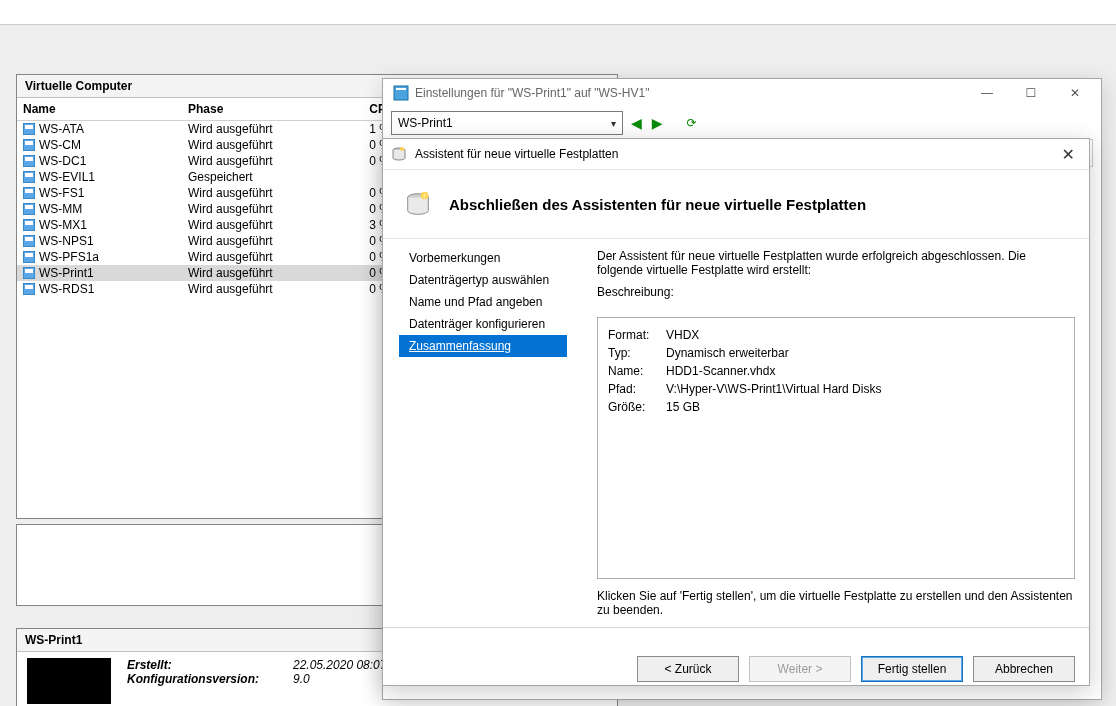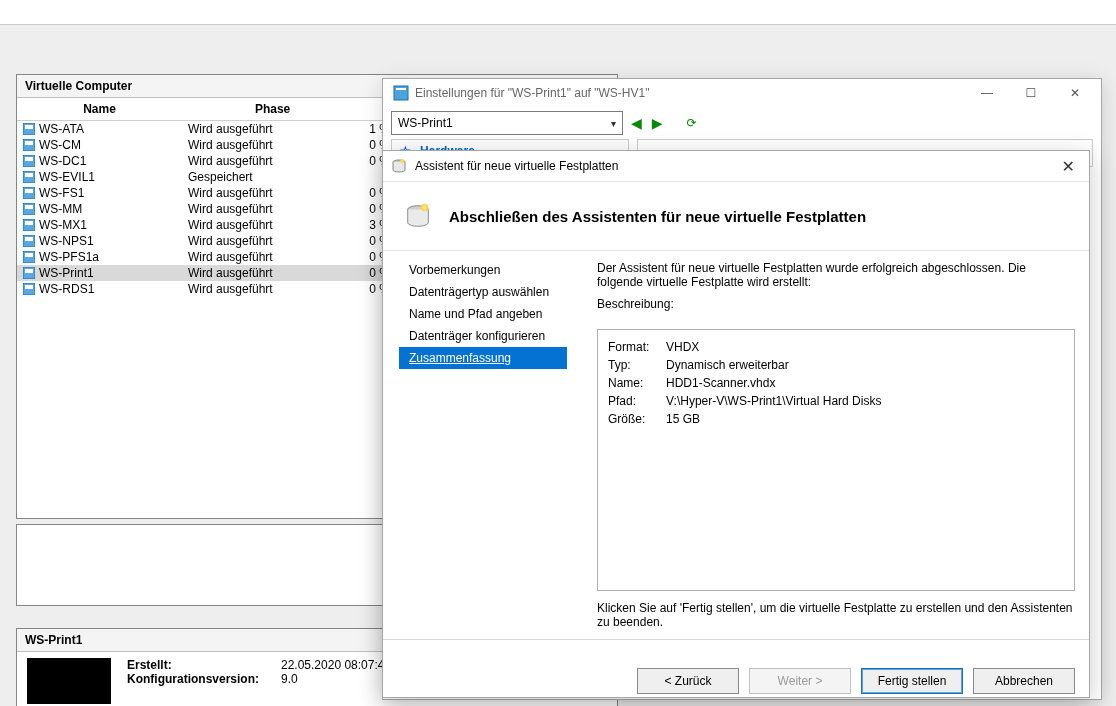--- a/index.html
+++ b/index.html
@@ -37,21 +37,21 @@
     font-weight: bold;
     padding: 4px 8px;
     border-bottom: 1px solid #c0c0c0;
     background: #f4f4f4;
   }
   .hv-table {
     width: 100%;
     border-collapse: collapse;
   }
   .hv-table th {
-    text-align: center;
+    text-align: left;
     font-weight: 600;
     padding: 4px 6px;
     border-bottom: 1px solid #d0d0d0;
     background: #fff;
   }
   .hv-table td {
     padding: 1px 6px;
     white-space: nowrap;
   }
   .hv-row.selected td {
@@ -93,21 +93,21 @@
   .details .hv-panel-header { font-weight: bold; }
   .details-body {
     display: flex;
     gap: 16px;
     padding: 6px 10px;
   }
   .thumb {
     width: 84px; height: 46px;
     background: #000;
   }
-  .kv { display: flex; gap: 4px; }
+  .kv { display: flex; gap: 16px; font-style: italic; }
   .kv .k { font-weight: bold; min-width: 150px; }
 
   
   .settings-win {
     position: absolute;
     left: 382px;
     top: 78px;
     width: 718px;
     height: 620px;
     background: #fff;
@@ -174,21 +174,21 @@
     flex: 1;
     border: 1px solid #ccc;
     height: 26px;
     margin-top: 0;
   }
 
   
   .wizard {
     position: absolute;
     left: 382px;
-    top: 150px;
+    top: 138px;
     width: 706px;
     height: 546px;
     background: #fff;
     border: 1px solid #a6a6a6;
     box-shadow: 0 6px 24px rgba(0,0,0,0.2);
   }
   .wizard-title {
     display: flex;
     align-items: center;
     height: 30px;

